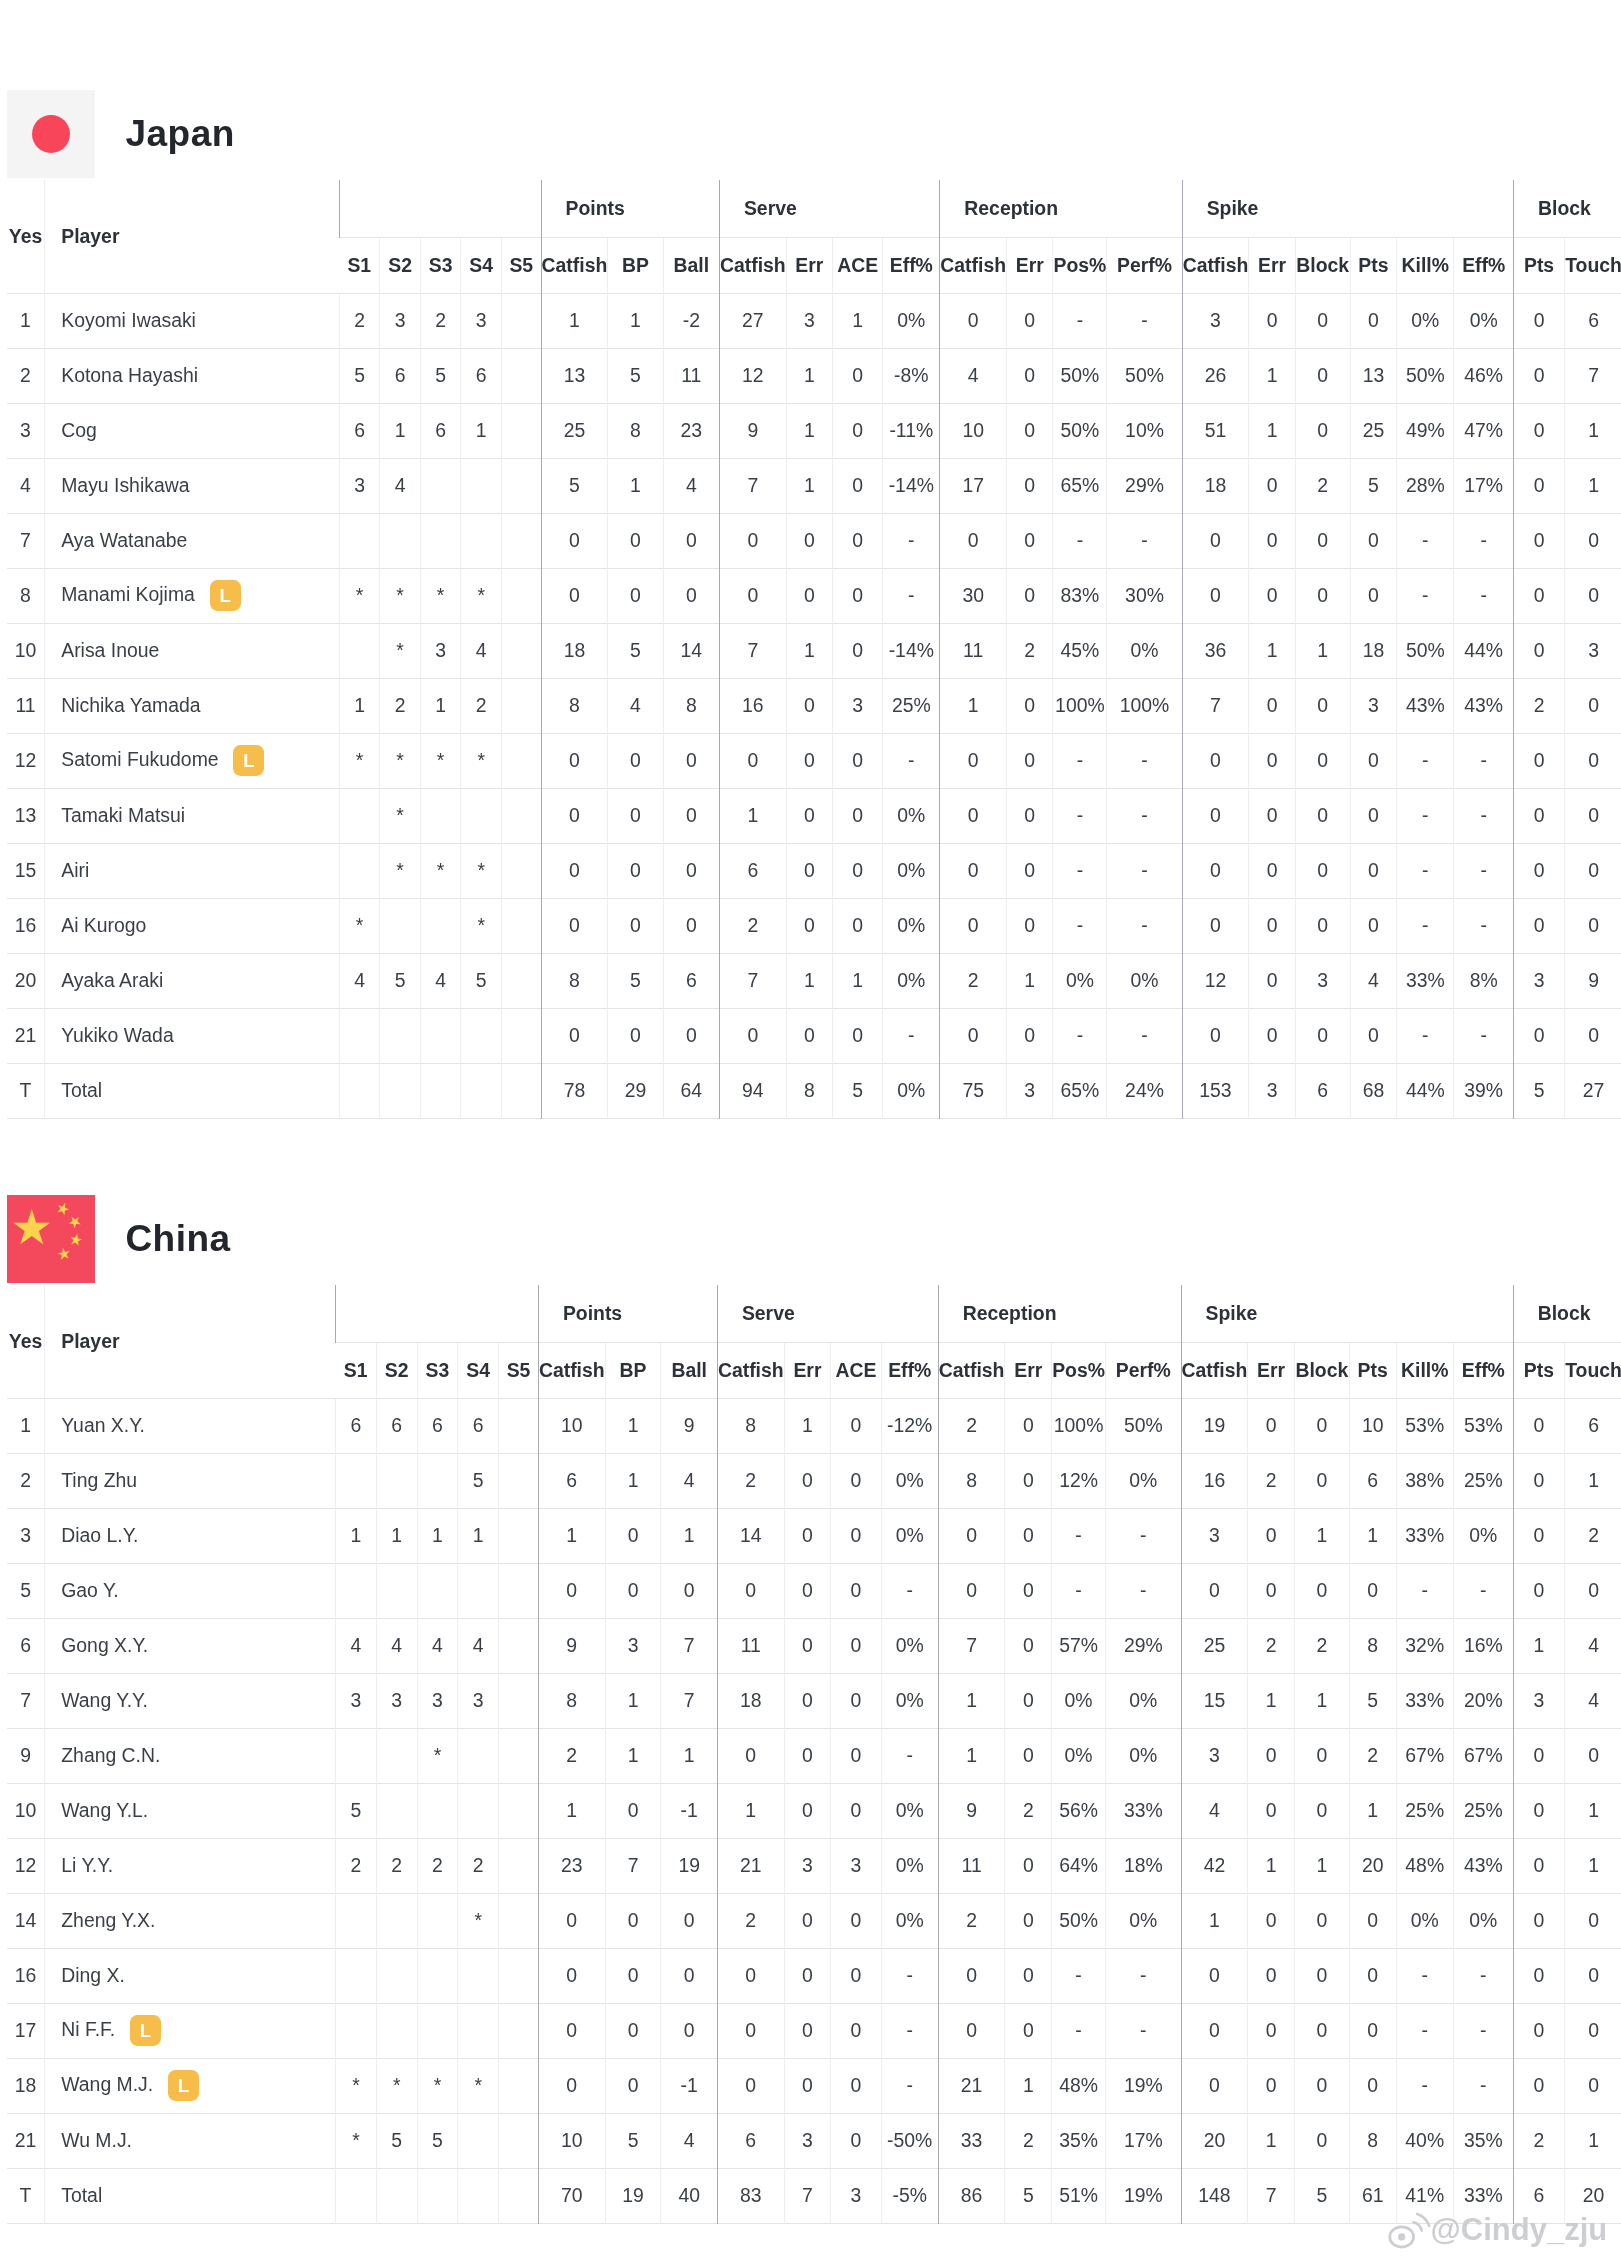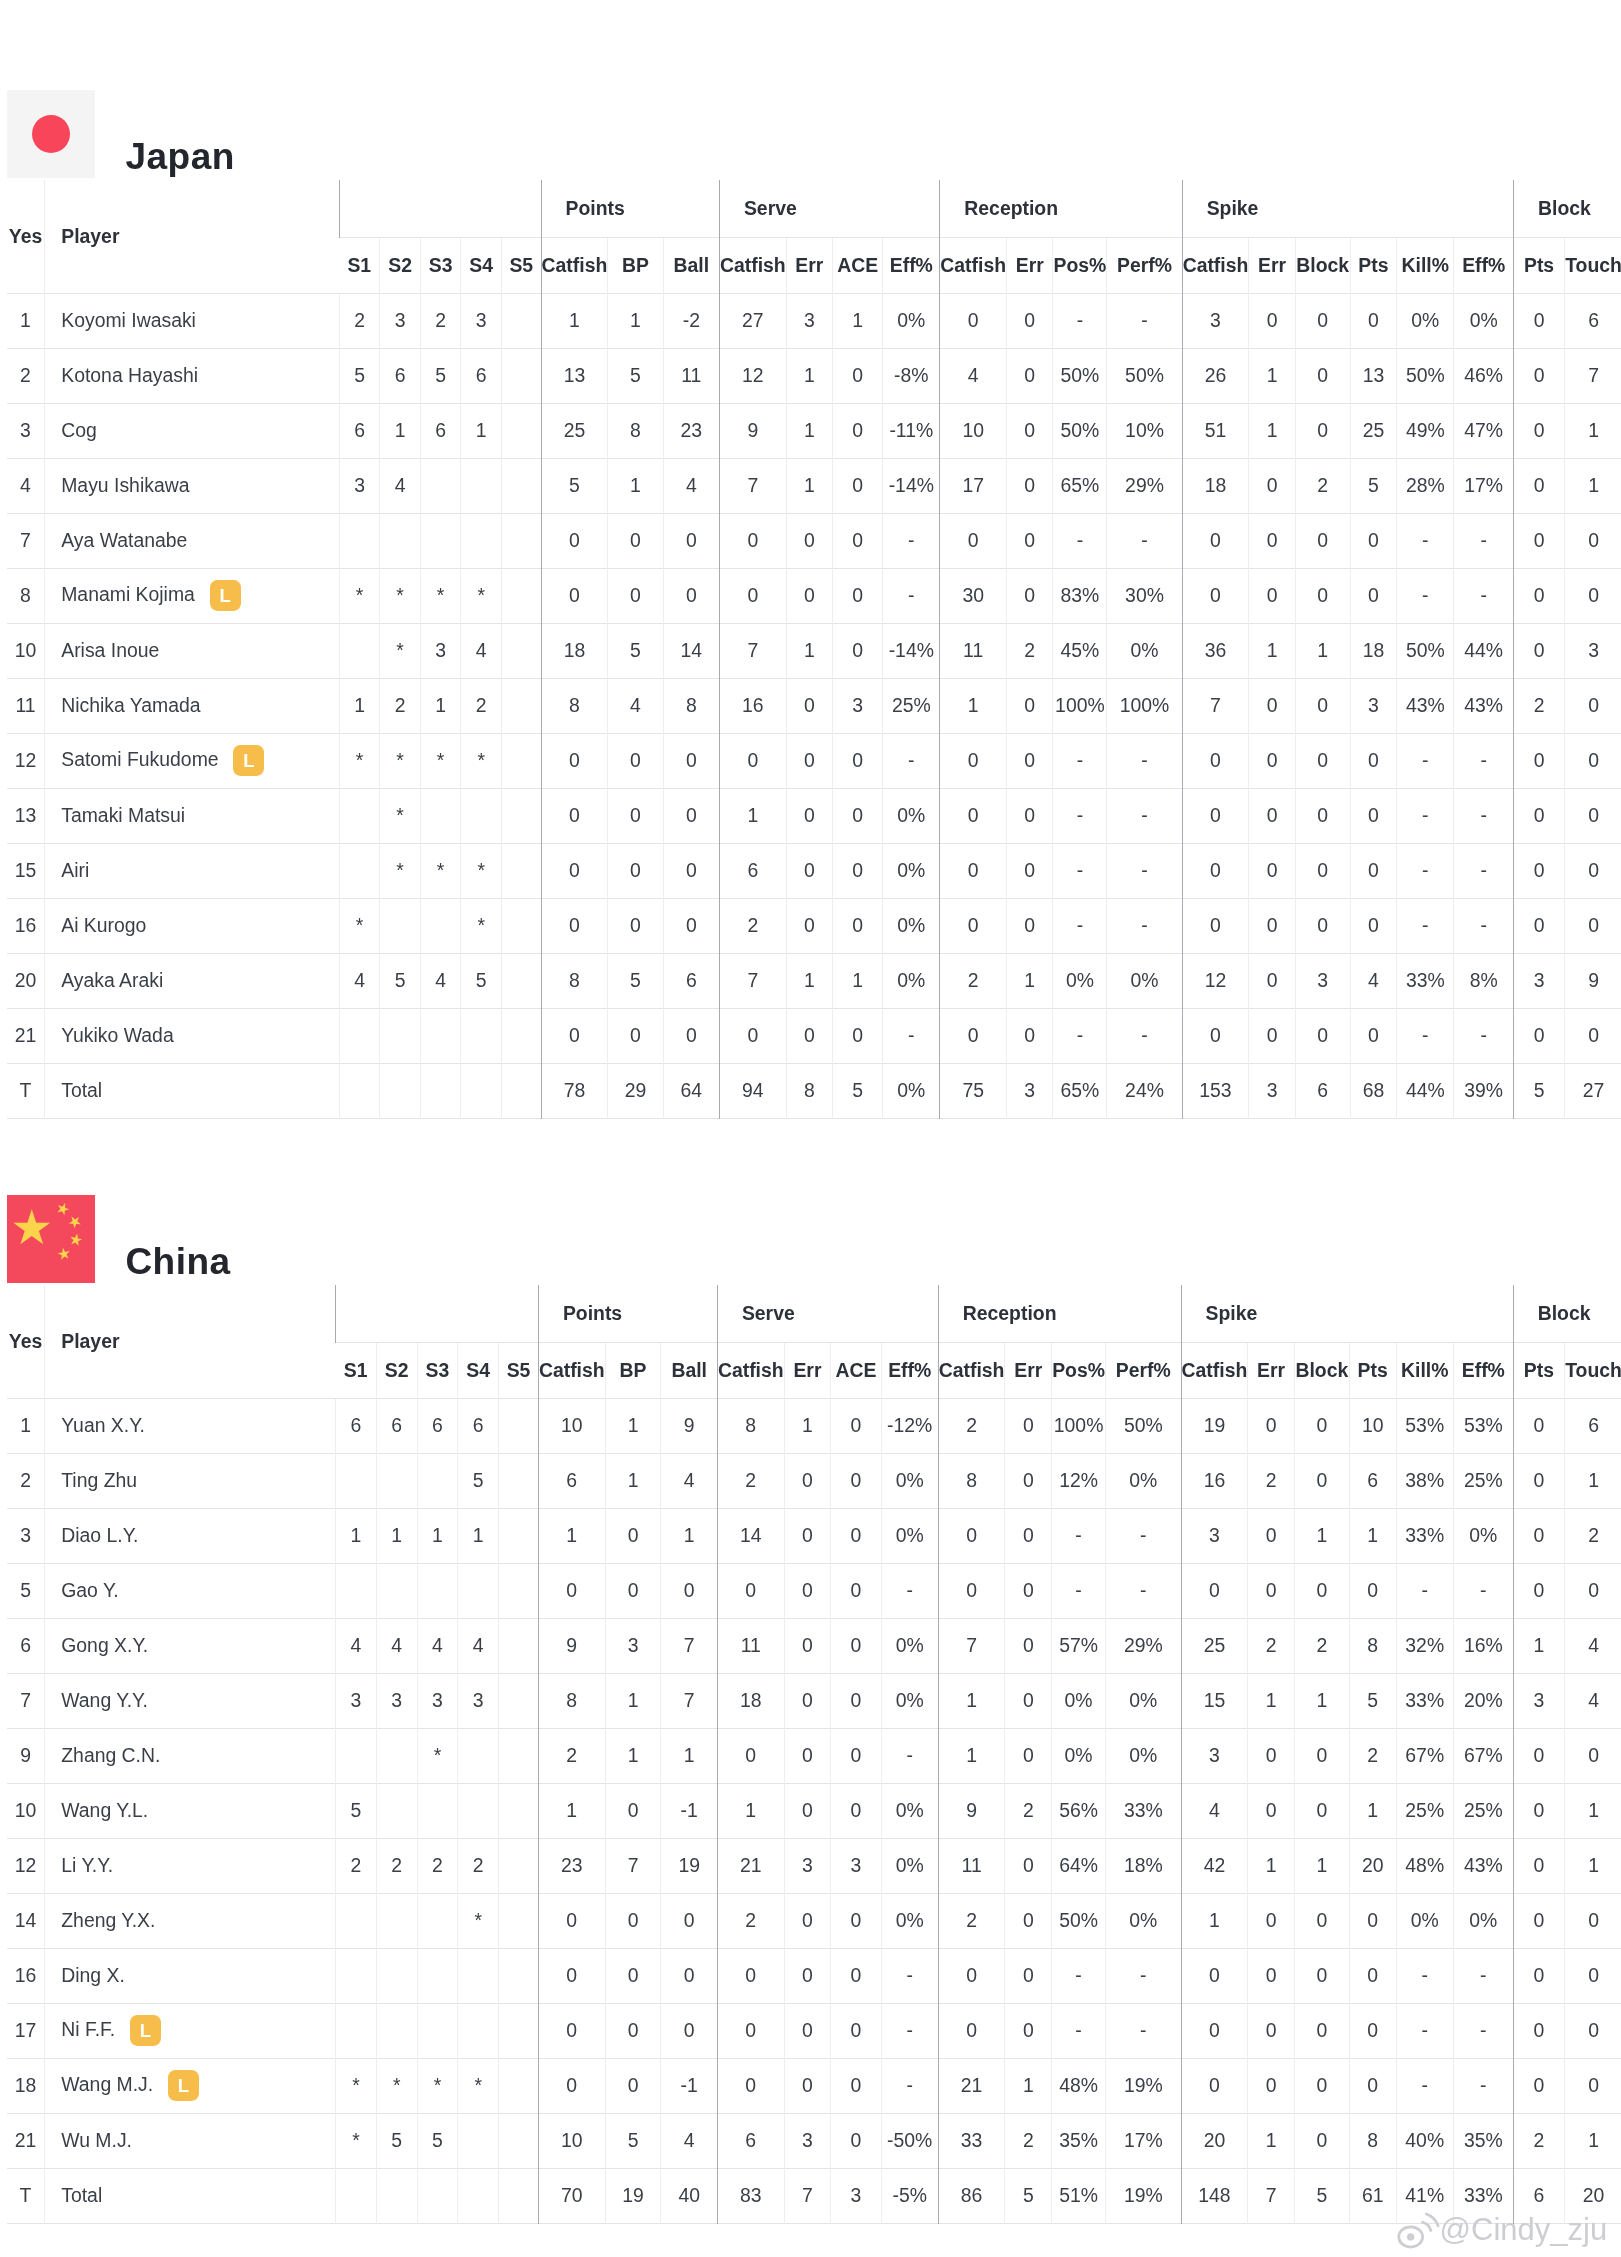--- a/index.html
+++ b/index.html
@@ -3,21 +3,21 @@
 <meta charset="utf-8">
 <style>
   html,body { margin:0; padding:0; background:#ffffff; }
   body { width:1622px; font-family:"Liberation Sans","DejaVu Sans",sans-serif; color:#32363f; }
   .page { position:relative; width:1622px; height:2257px; overflow:hidden; background:#fff; }
 
   .team-section { padding-left:7.4px; }
   .section-japan { padding-top:90px; }
   .section-china { margin-top:76px; }
 
-  .team-header { display:flex; align-items:flex-end; gap:30px; height:88px; margin-bottom:1.8px; }
+  .team-header { display:flex; align-items:center; gap:30px; height:88px; margin-bottom:1.8px; }
   .flag { width:88px; height:88px; flex:0 0 auto; }
   .flag-japan { background:#f5f4f5; display:flex; align-items:center; justify-content:center; }
   .sun { width:38px; height:38px; border-radius:50%; background:#f8455a; }
   .flag-china { position:relative; background:#f4495c; overflow:hidden; }
   .star { position:absolute; color:#fcd44c; line-height:1; }
   .star-big { font-size:48px; left:2.8px; top:9.2px; }
   .star-s { font-size:15.7px; }
   .star-s1 { left:49px; top:6.5px;  transform:rotate(22deg); }
   .star-s2 { left:61px; top:19.4px; transform:rotate(40deg); }
   .star-s3 { left:62px; top:37px; transform:rotate(12deg); }
@@ -34,21 +34,21 @@
   .stats thead th.group-cell { text-align:left; padding-left:24px; }
   .stats thead th.h-yes { vertical-align:middle;margin-left:48px; }
   .stats thead th.h-player { text-align:left; padding-left:16.6px; vertical-align:middle; }
   .stats tbody td { height:54px; border-top:0.9px solid #e3e4e8; color:#3a3f47; }
   .stats tbody td.player { text-align:left; padding-left:16.6px; }
   .libero { display:inline-block; width:31px; height:31px; line-height:31px; border-radius:7.4px;
             background:#f7bd4a; color:#ffffff; font-weight:700; font-size:18.5px; text-align:center;
             margin-left:14.8px; vertical-align:middle; }
 
   .watermark { position:absolute; right:14.8px; bottom:7.4px; display:flex; align-items:center; gap:0;
-               color:#cdced1; font-size:31px; font-weight:400; }
+               color:#cdced1; font-size:31px; font-weight:700; }
   .watermark svg { display:block; }
 </style>
 </head>
 <body>
 
 <div class="page">
 
   <section class="team-section section-japan">
     <div class="team-header">
       <div class="flag flag-japan">

